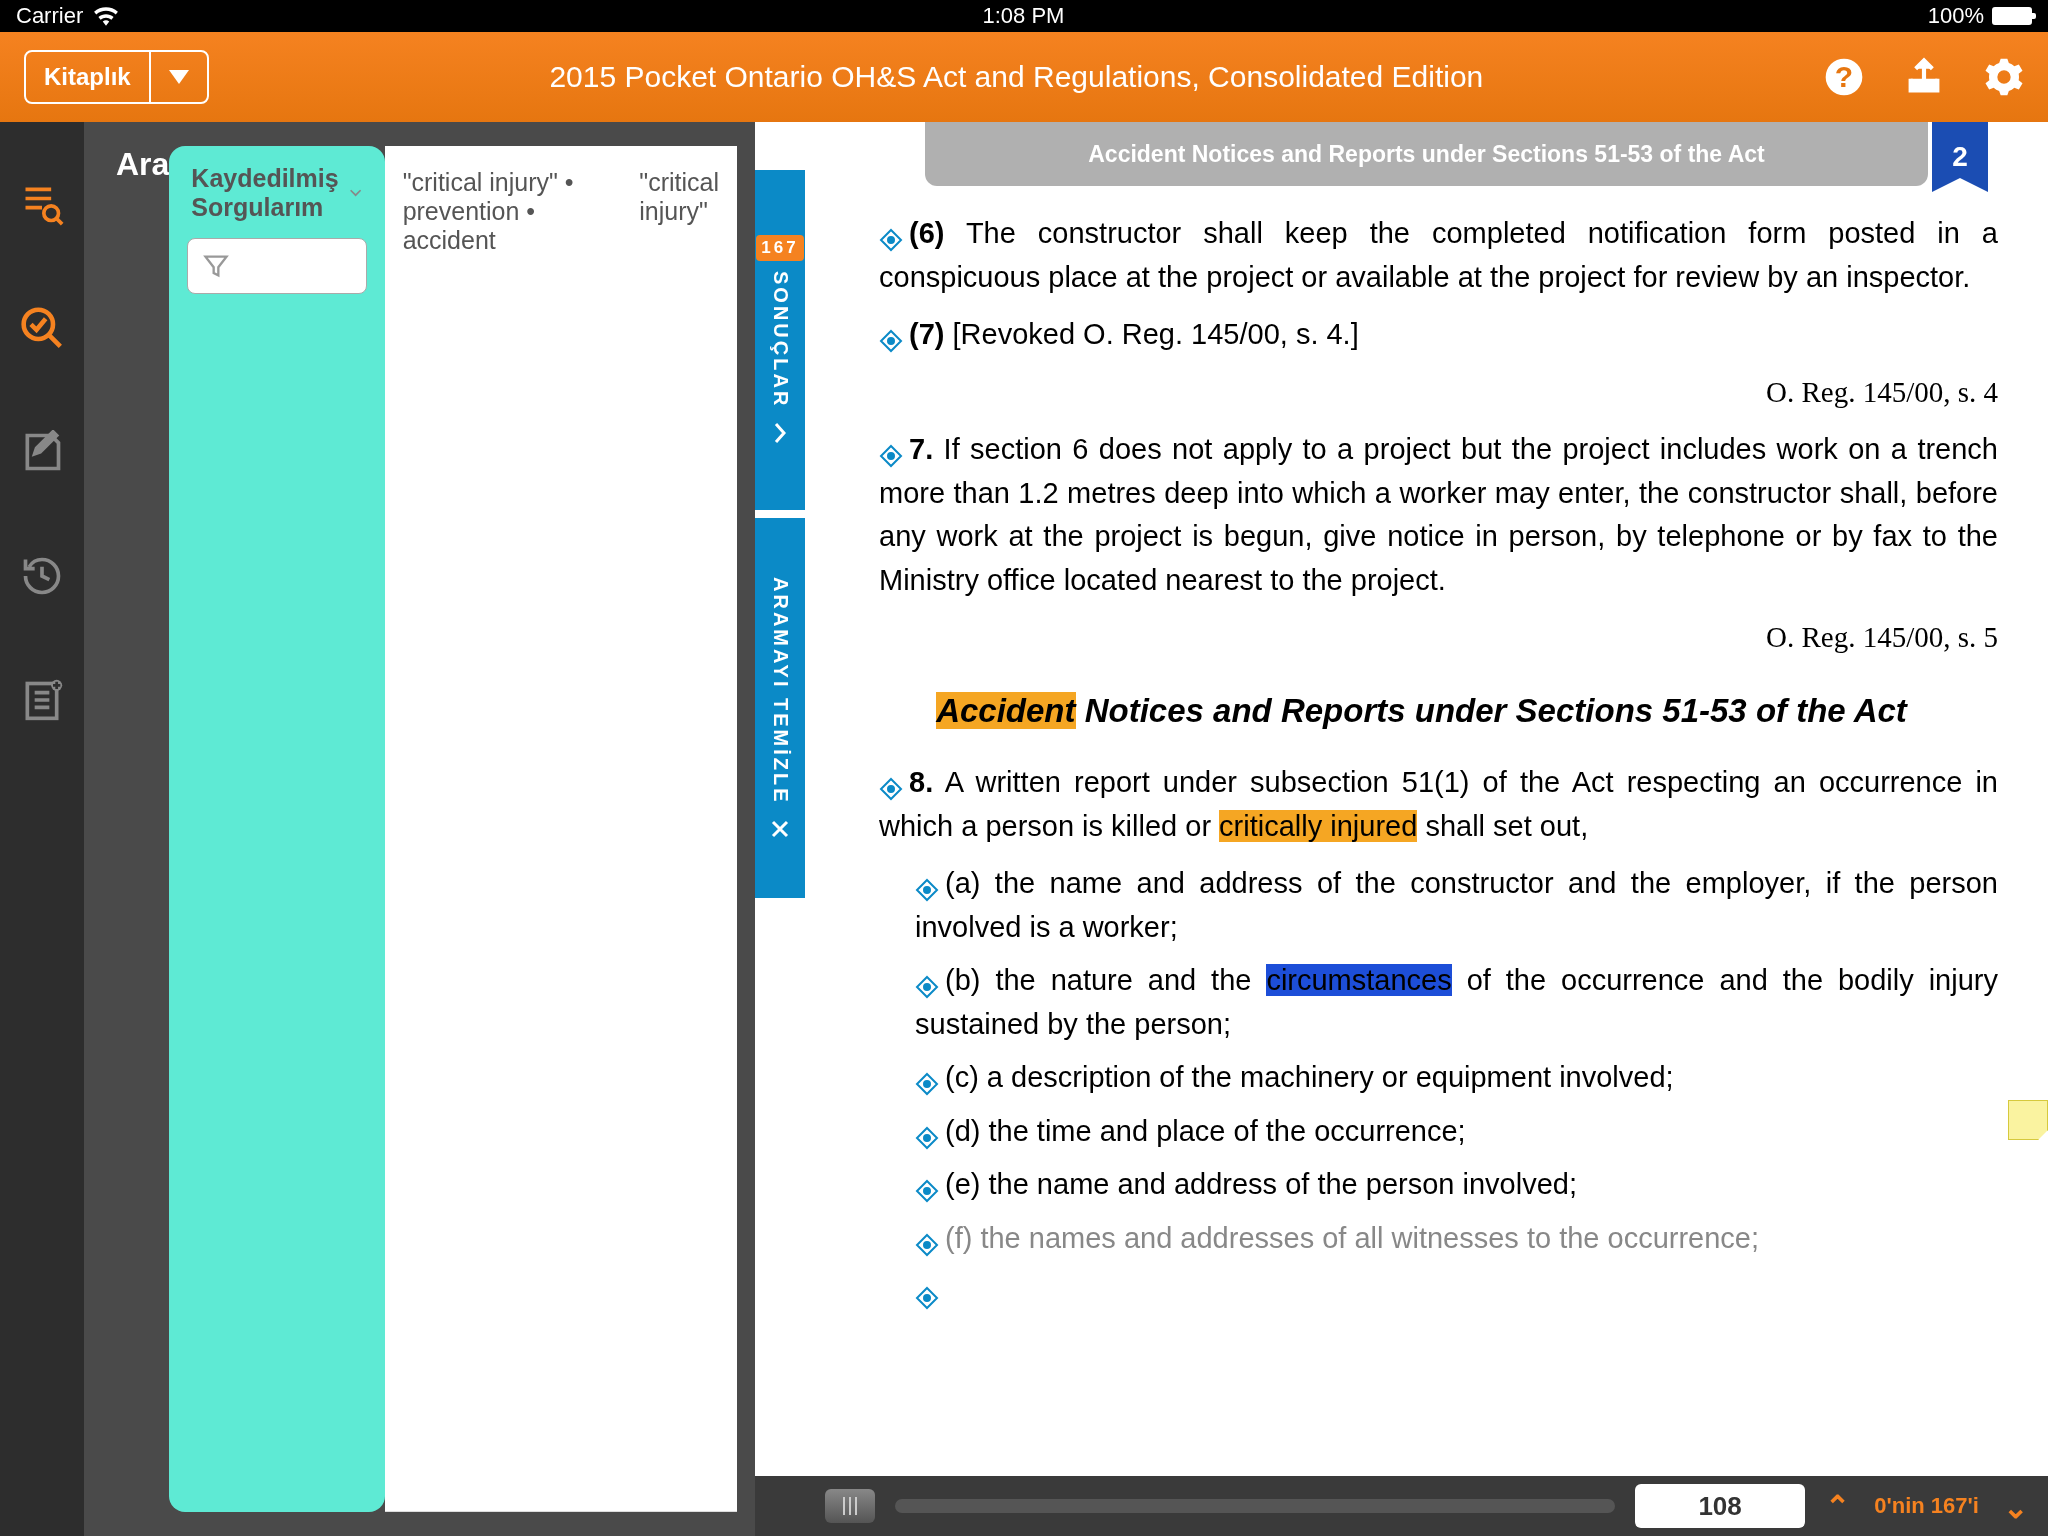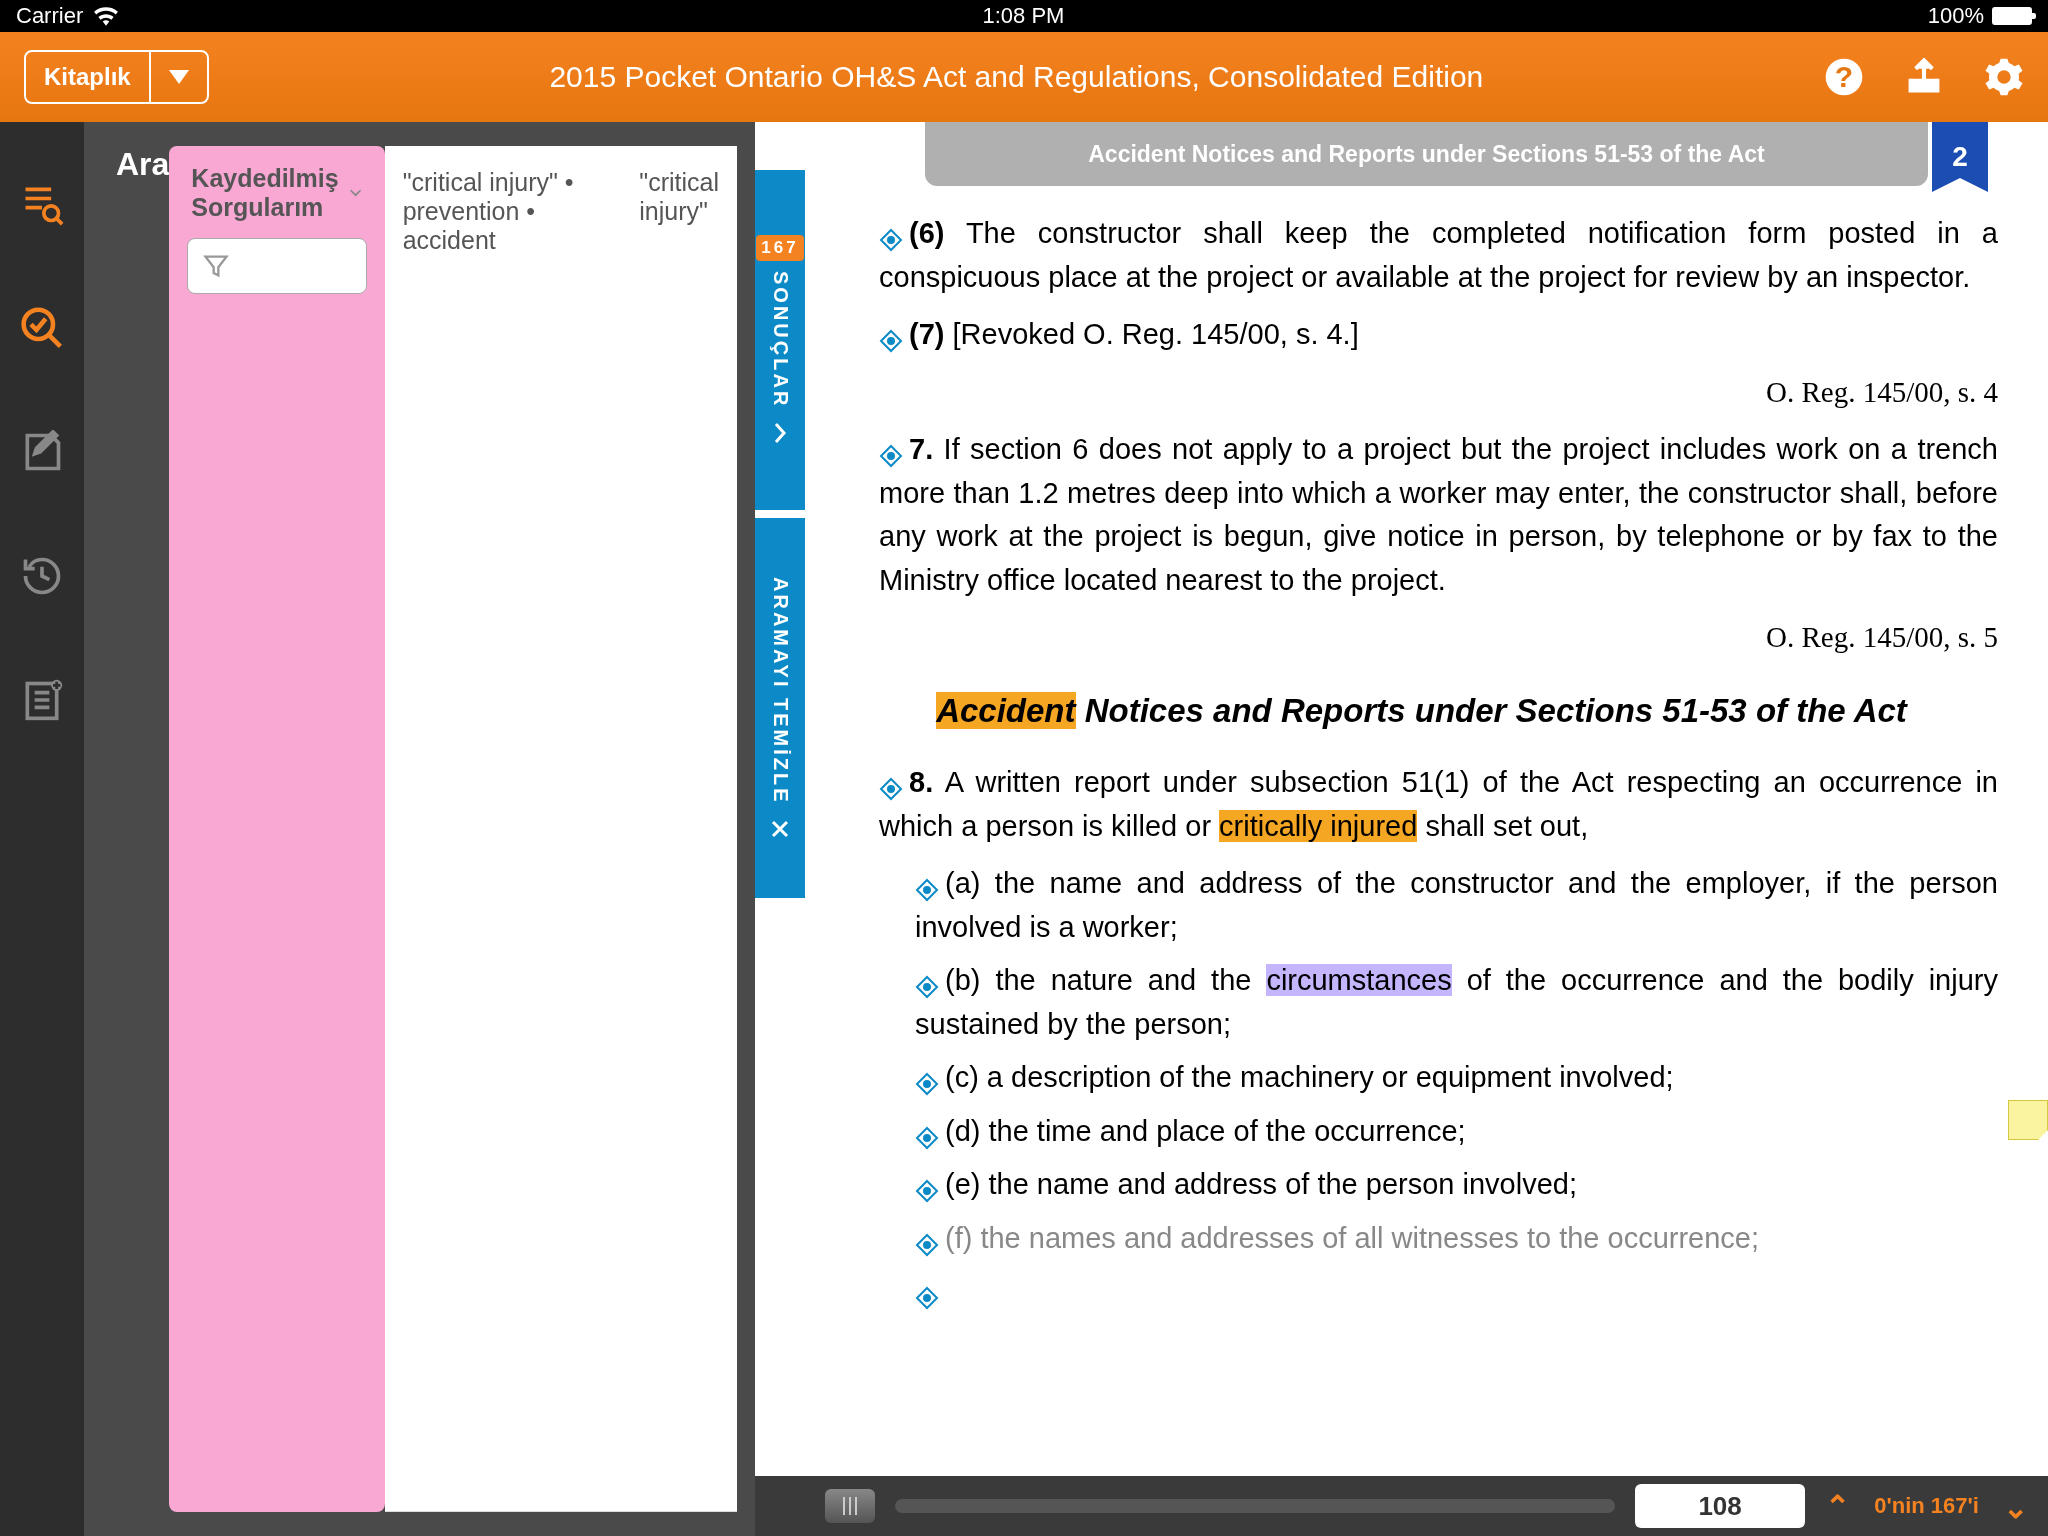--- a/index.html
+++ b/index.html
@@ -15,41 +15,41 @@
 .library-btn .lbl{padding:0 18px;display:flex;align-items:center;font-size:24px;font-weight:700;border-right:2px solid #fff}
 .library-btn .dd{padding:0 18px;display:flex;align-items:center}
 .title{flex:1;text-align:center;font-size:30px;font-weight:400}
 .top-icons{display:flex;gap:40px;align-items:center}
 .icon-svg{width:40px;height:40px;fill:#fff}
 .body{display:flex;height:calc(1536px - 32px - 90px)}
 .rail{width:84px;background:#2d2d2d;display:flex;flex-direction:column;align-items:center;padding-top:60px;gap:80px}
 .rail-icon{width:44px;height:44px}
 .search-panel{width:671px;background:#4a4a4a;display:flex;flex-direction:row;padding:24px 18px}
 .panel-title{color:#fff;font-size:32px;font-weight:600;margin:0 0 28px 14px}
-.saved-box{background:#f9a8d4;border-radius:8px;padding:18px}
+.saved-box{background:#5eead4;border-radius:16px;padding:18px}
 .saved-header{display:flex;justify-content:space-between;align-items:center;font-size:25px;color:#555;font-weight:600;margin-bottom:16px;padding:0 4px}
 .search-field{display:flex;align-items:center;background:#fff;border:1px solid #aaa;border-radius:8px;height:56px;padding:0 14px}
 .search-field svg{width:28px;height:28px}
 .query-item{background:#fff;font-size:25px;color:#555;padding:22px 18px;border-bottom:1px solid #ddd}
 .content{flex:1;background:#fff;position:relative;overflow:hidden}
 .vtabs{position:absolute;left:0;top:48px;width:50px;display:flex;flex-direction:column}
 .vtab{background:#0b8ac7;color:#fff;writing-mode:vertical-rl;text-orientation:mixed;display:flex;align-items:center;justify-content:center;font-size:20px;letter-spacing:3px;font-weight:600;padding:18px 0;margin-bottom:8px}
 .vbadge{writing-mode:horizontal-tb;background:#f58220;color:#fff;font-size:17px;font-weight:700;padding:3px 5px;border-radius:4px;margin-bottom:10px}
 .doc-header{position:absolute;top:0;left:170px;right:120px;height:64px;background:#b0b0b0;border-radius:0 0 12px 12px;color:#fff;display:flex;align-items:center;justify-content:center;font-size:23px;font-weight:600}
 .bookmark{position:absolute;top:0;right:60px;width:56px;height:70px;background:#1b4db3;color:#fff;display:flex;align-items:center;justify-content:center;font-size:28px;font-weight:700;clip-path:polygon(0 0,100% 0,100% 100%,50% 80%,0 100%)}
 .doc-body{position:absolute;top:90px;left:90px;right:50px;bottom:60px;font-family:"Times New Roman",serif;font-size:29px;line-height:1.5;color:#000;overflow:hidden}
 .para{margin-bottom:14px;text-align:justify}
 .para-indent{padding-left:34px}
 .sub-indent{padding-left:70px;margin-bottom:10px}
 .clause-marker{display:inline-block;width:24px;height:24px;vertical-align:middle;margin-right:6px;position:relative;top:-2px}
 .clause-marker svg{width:24px;height:24px}
 .right-cite{text-align:right;font-family:"Times New Roman",serif;font-size:29px;margin:14px 0}
 .section-heading{font-family:Arial,sans-serif;font-size:33px;font-style:italic;font-weight:700;text-align:center;margin:26px 70px}
 .hl-orange{background:#f5a623}
-.hl-yellow{background:#c4b5fd}
+.hl-yellow{background:#1d4ed8}
 .sticky{position:absolute;right:0;top:978px;width:40px;height:40px;background:#faf3a0;border:1px solid #d6c93d;box-shadow:1px 1px 3px rgba(0,0,0,.2);clip-path:polygon(0 0,100% 0,100% 75%,75% 100%,0 100%)}
 .footer{position:absolute;bottom:0;left:0;right:0;height:60px;background:#3a3a3a;display:flex;align-items:center;padding:0 20px 0 70px;gap:20px}
 .slider-grip{width:50px;height:34px;background:linear-gradient(#888,#555);border-radius:6px;display:flex;align-items:center;justify-content:center;gap:4px}
 .slider-grip span{width:2px;height:18px;background:#ccc}
 .slider-track{flex:1;height:14px;background:#555;border-radius:7px}
 .page-box{width:170px;height:44px;background:#ffffff;border-radius:6px;display:flex;align-items:center;justify-content:center;font-size:26px;font-weight:600;color:#333}
 .footer-right{display:flex;align-items:center;gap:24px;color:#f58220;font-size:22px;font-weight:600}
 .chev{font-size:30px;font-weight:700}
 .cutoff{color:#888}
 </style>

